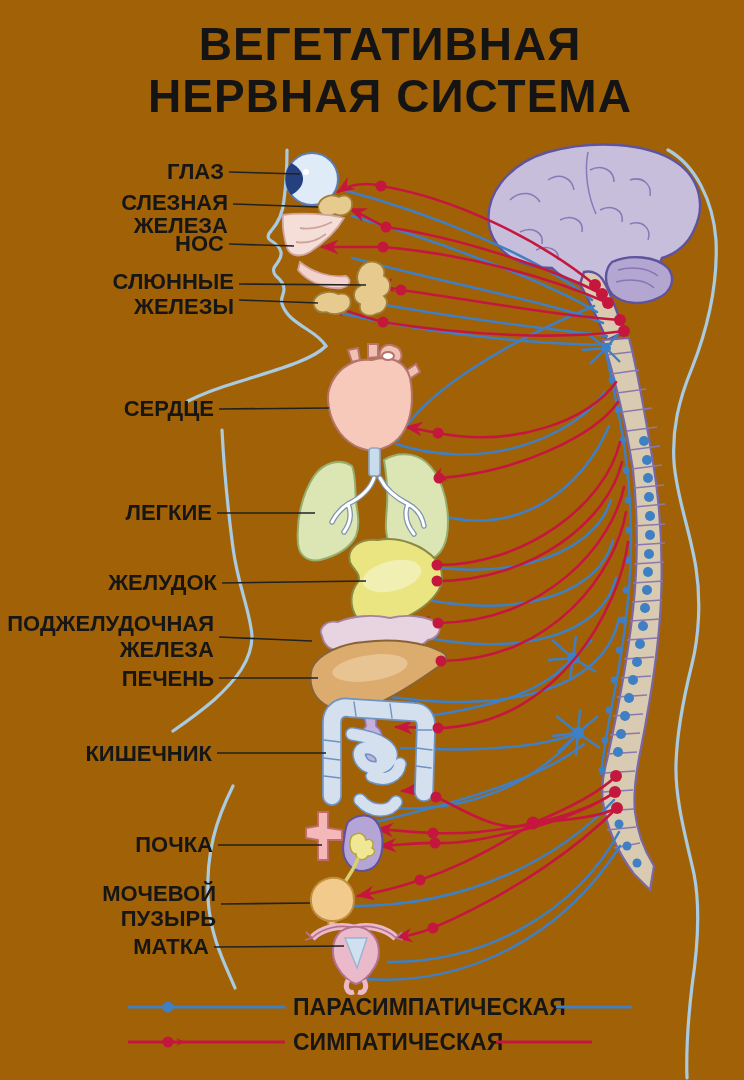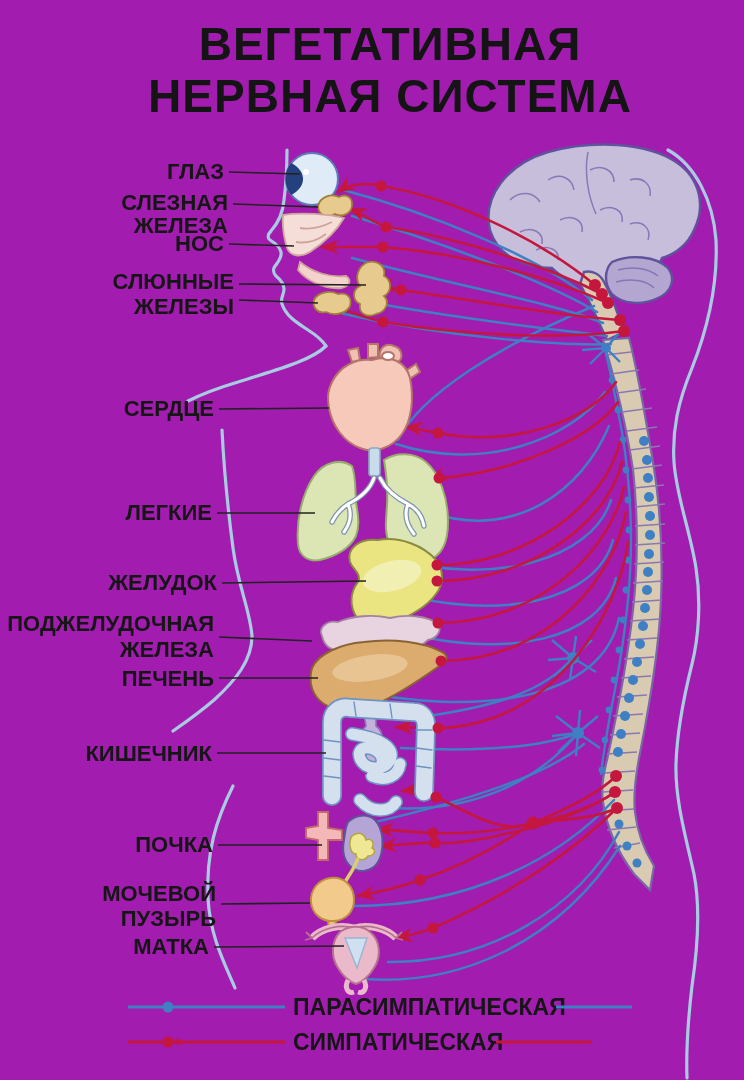--- a/index.html
+++ b/index.html
@@ -1,16 +1,16 @@
 <!DOCTYPE html>
 <html><head>
 <meta charset="utf-8">
 <style>
   html,body{margin:0;padding:0;background:#ffffff;}
-  .page{position:relative;width:744px;height:1080px;background:#a21caf;overflow:hidden;
+  .page{position:relative;width:744px;height:1080px;background:#a16207;overflow:hidden;
         font-family:"Liberation Sans","DejaVu Sans",sans-serif;}
   svg{display:block;}
   .title-text{font-family:"Liberation Sans","DejaVu Sans",sans-serif;font-weight:bold;font-size:46px;fill:#141414;letter-spacing:1px;}
   .organ-label{font-family:"Liberation Sans","DejaVu Sans",sans-serif;font-weight:bold;font-size:22px;fill:#161616;}
   .legend-label{font-family:"Liberation Sans","DejaVu Sans",sans-serif;font-weight:bold;font-size:23px;fill:#161616;}
 </style>
 </head>
 <body>
 
 <div class="page">

